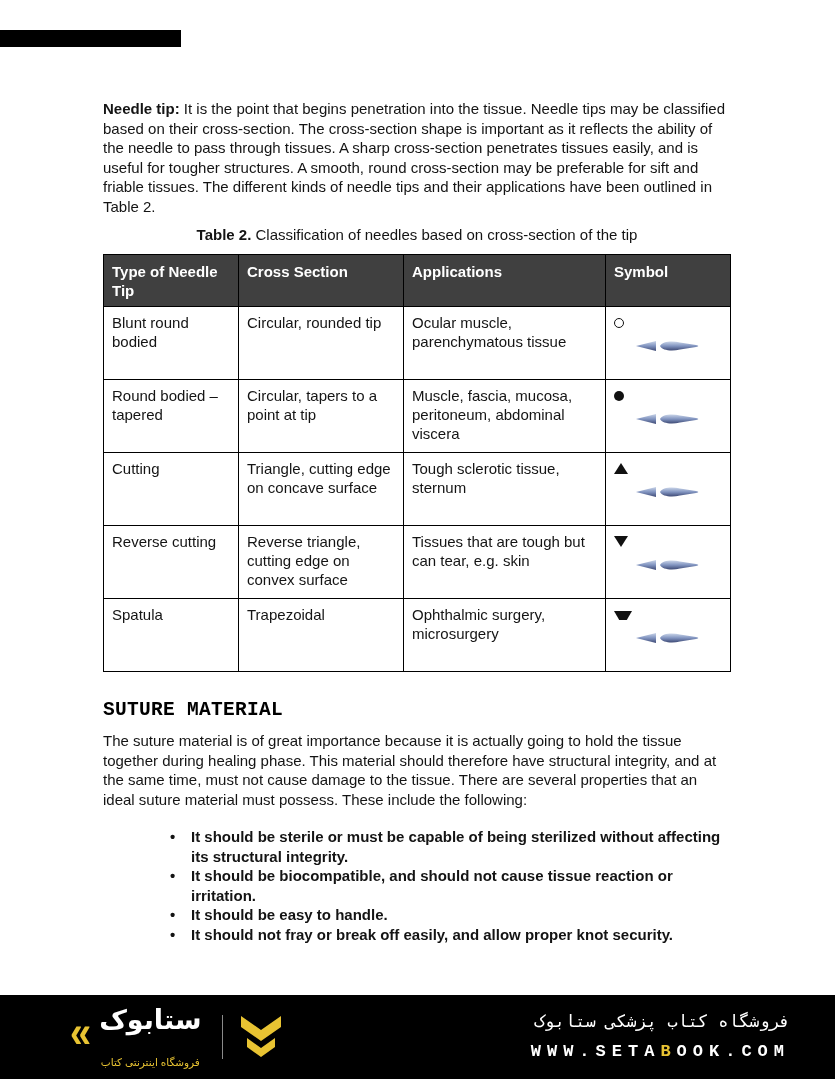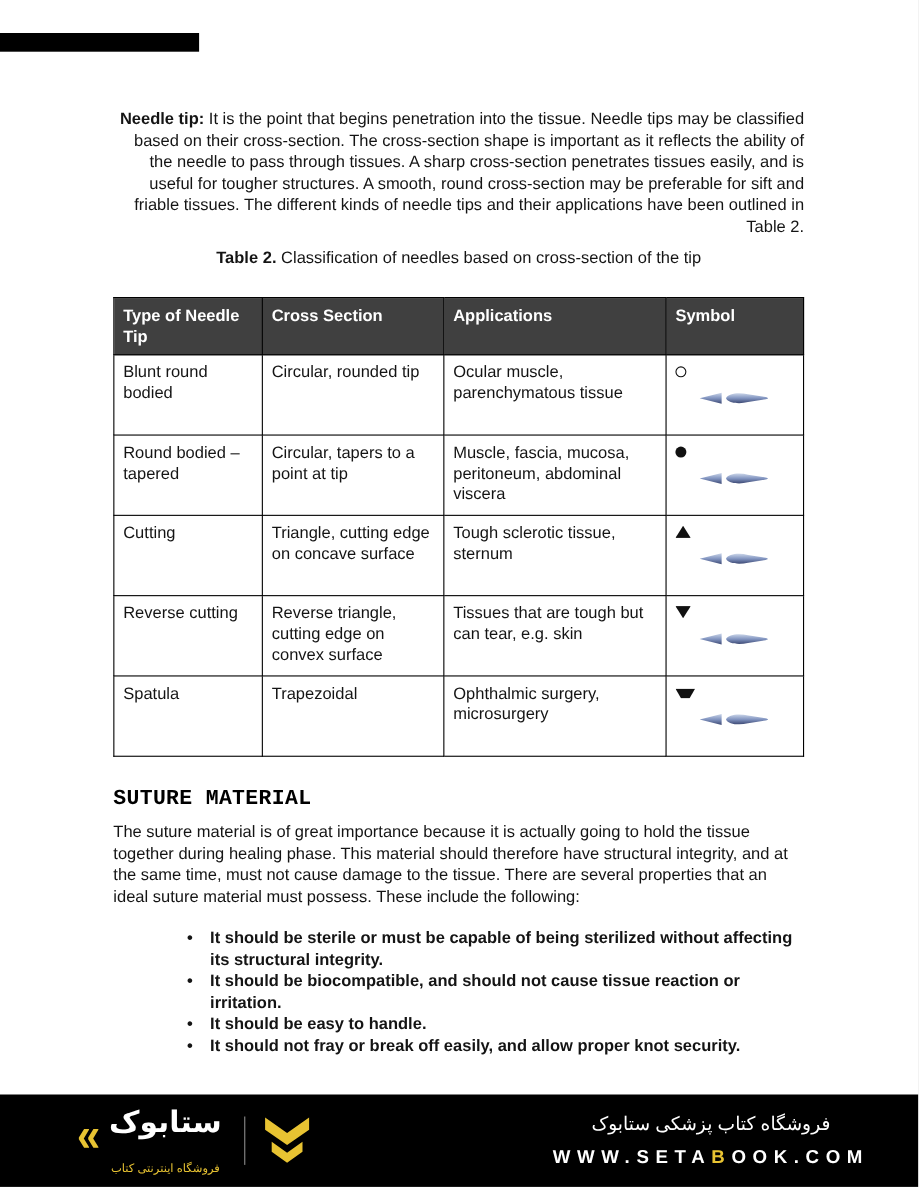--- a/index.html
+++ b/index.html
@@ -6,24 +6,24 @@
   html,body { margin:0; padding:0; background:#e9e9e9; }
   .page {
     position:relative; width:835px; height:1079px; margin:0 auto;
     background:#ffffff; overflow:hidden;
     font-family:"Liberation Sans","DejaVu Sans",sans-serif; color:#141414;
   }
   .top-bar { position:absolute; top:30px; left:0; width:181px; height:17px; background:#000; }
 
   .content { position:absolute; top:0; left:103px; width:628px; }
 
-  p.intro { margin:99px 0 0; font-size:15px; line-height:19.5px;text-align:right; }
+  p.intro { margin:99px 0 0; font-size:15px; line-height:19.5px; }
   p.intro strong { font-weight:bold; }
 
-  p.caption { margin:9px 0 26px; font-size:15px; text-align:center; line-height:19px; }
+  p.caption { margin:9px 0 10px; font-size:15px; text-align:center; line-height:19px; }
   p.caption strong { font-weight:bold; }
 
   table.needle-table { border-collapse:collapse; width:627px; table-layout:fixed; font-size:15px; }
   table.needle-table th, table.needle-table td {
     border:1px solid #000; vertical-align:top; padding:6px 8px; line-height:19px; text-align:left;
   }
   table.needle-table thead th {
     background:#404040; color:#fff; font-weight:bold; height:51px; padding-top:7px;
   }
   table.needle-table tbody tr { height:73px; }
@@ -49,21 +49,21 @@
     display:flex; align-items:center; padding:0 45px 0 70px; color:#fff;
   }
   .logo-group { display:flex; align-items:center; gap:8px; }
   .logo-chevrons { color:#e8c332; font-size:38px; line-height:0.9; font-weight:bold; transform:scaleY(1.15); padding-bottom:8px; }
   .logo-text-col { text-align:center; }
   .logo-fa { direction:rtl; font-size:27px; font-weight:bold; color:#fff; line-height:1.1; }
   .logo-sub { direction:rtl; font-size:10.5px; color:#e8c332; margin-top:20px; }
   .footer-divider { width:1px; height:44px; background:#8a8a8a; margin:0 16px 0 20px; }
   .emblem { display:block; }
   .footer-spacer { flex:1; }
-  .footer-right { text-align:center; }
+  .footer-right { text-align:right;font-family:Liberation Mono, monospace; }
   .store-fa { direction:rtl; font-size:17px; color:#fff; line-height:1.2; }
   .website { margin-top:9px; font-size:17px; font-weight:bold; letter-spacing:6px; color:#fff; white-space:nowrap; }
   .website .accent { color:#e8c332; }
 </style>
 </head>
 <body>
 
 <div class="page">
 
   <svg width="0" height="0" style="position:absolute">

